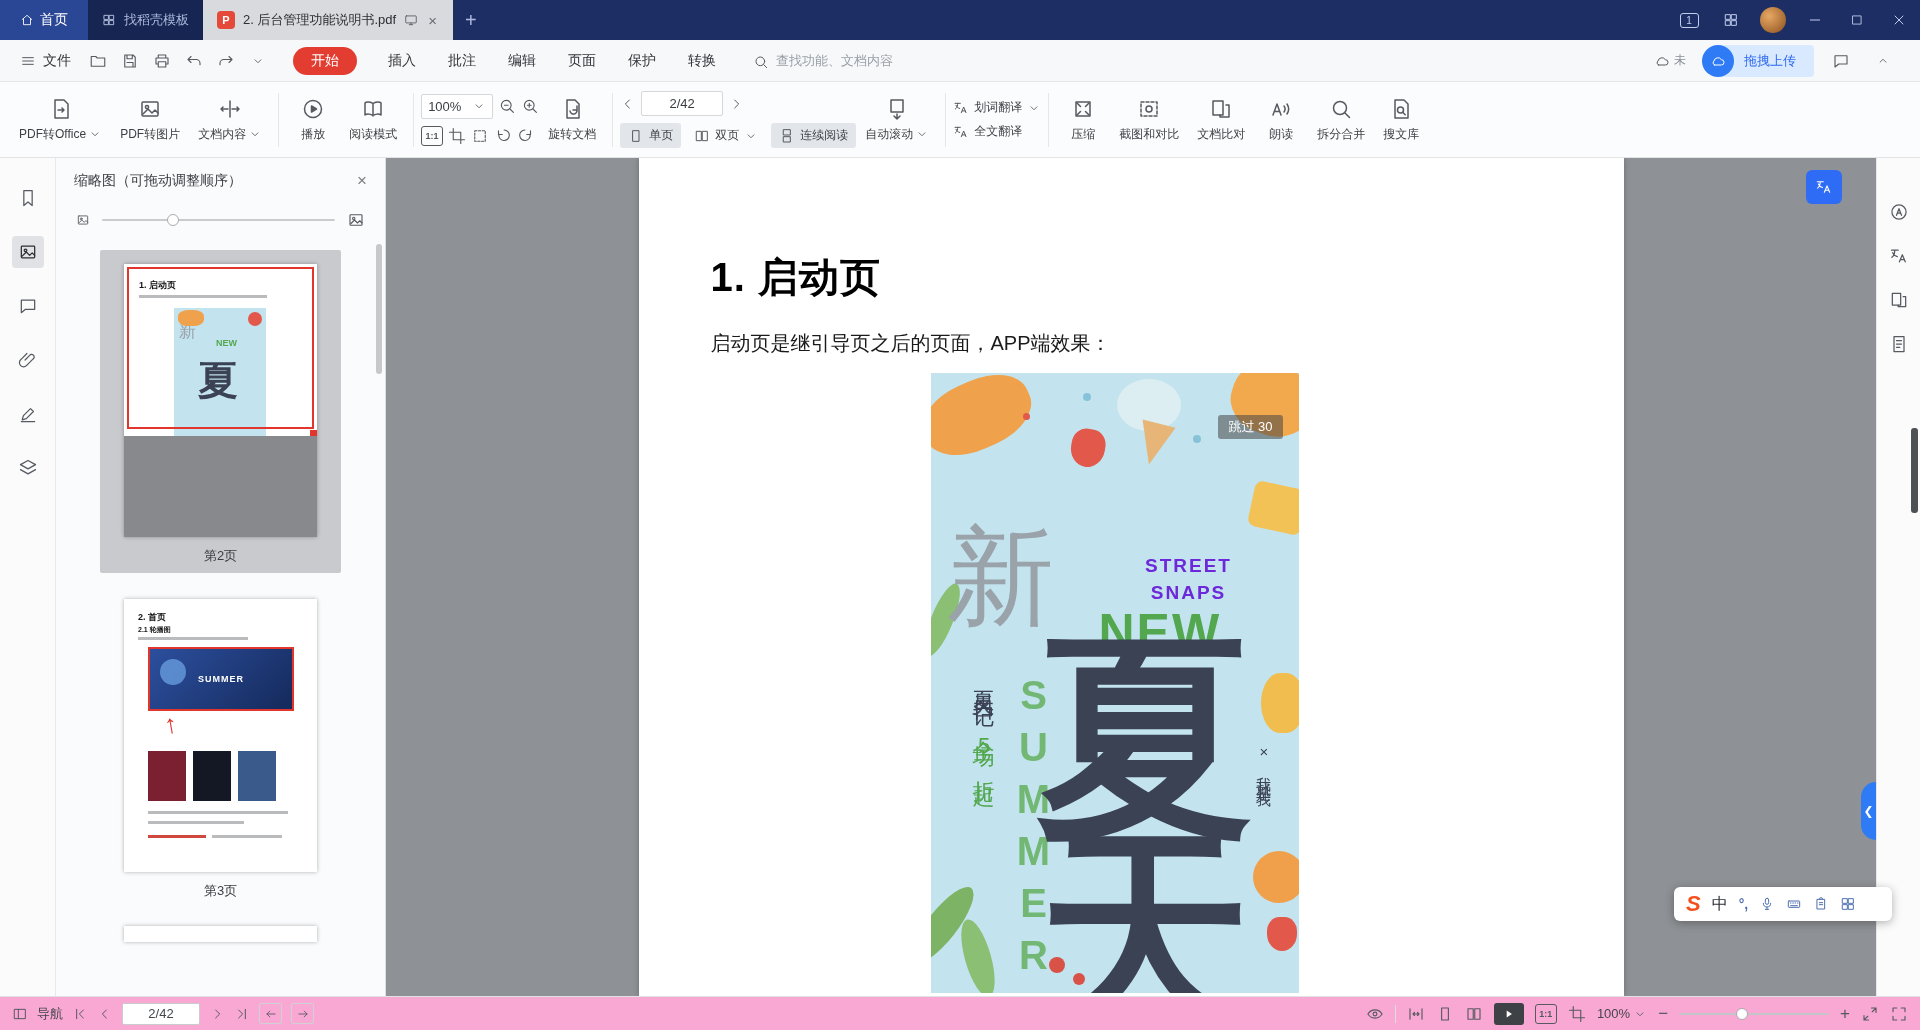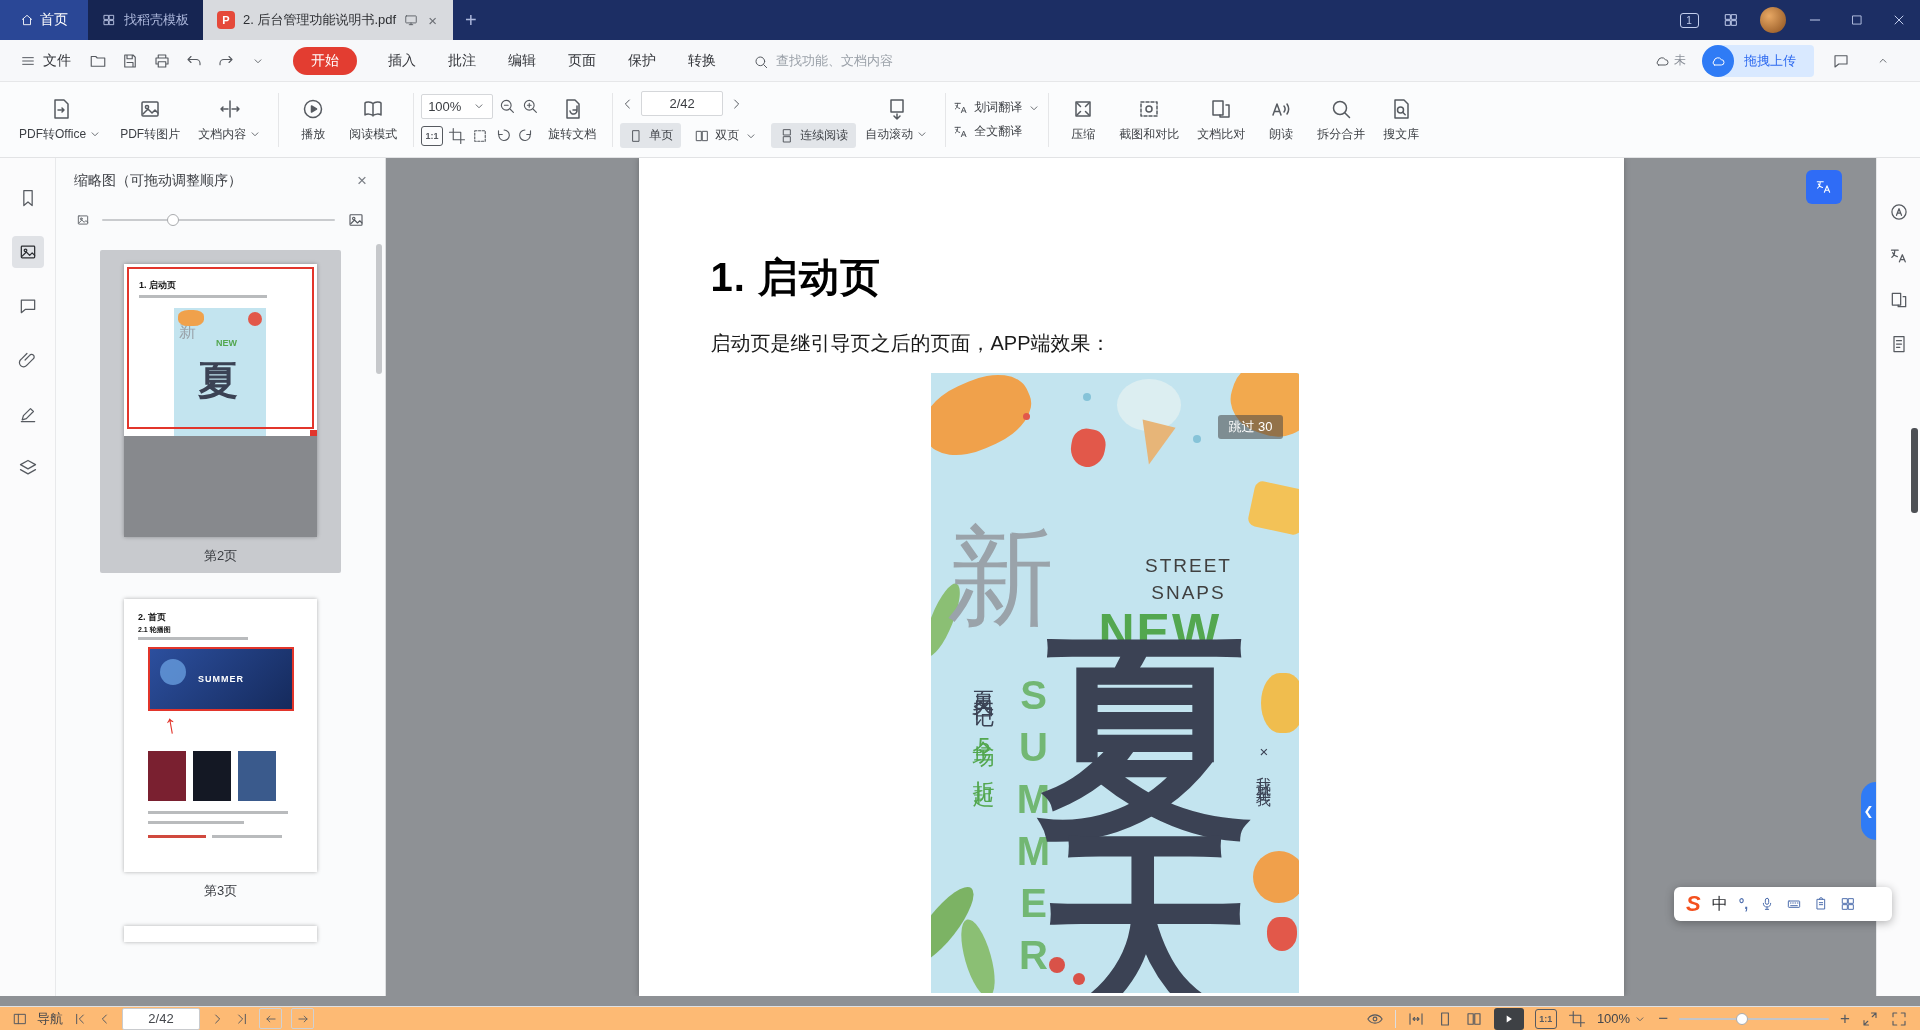--- a/index.html
+++ b/index.html
@@ -74,37 +74,37 @@
   .mini-posters div{width:38px;height:50px}
   .tp-scroll{position:absolute;right:3px;top:86px;width:6px;height:130px;background:#c6c8cb;border-radius:3px}
   
   .viewer{position:absolute;top:158px;bottom:34px;left:386px;right:44px;background:#8e9195;overflow:hidden}
   .page{width:985px;height:100%;margin:0 auto;background:#fff;position:relative;box-shadow:0 0 6px rgba(0,0,0,.25)}
   .doc-heading{position:absolute;left:72px;top:92px;font-size:40px;font-weight:bold;color:#000;letter-spacing:1px}
   .doc-para{position:absolute;left:72px;top:172px;font-size:20px;color:#1a1a1a}
   .poster{position:absolute;left:292px;top:215px;width:368px;height:620px;background:#c3e4ef;overflow:hidden}
   .skip{position:absolute;right:16px;top:42px;background:rgba(70,70,70,.55);color:#fff;font-size:13px;padding:3px 10px;border-radius:3px}
   .xin{position:absolute;left:16px;top:150px;font-size:108px;line-height:1;color:#9aa3aa;font-weight:500}
-  .street{position:absolute;left:196px;top:180px;width:124px;text-align:center;color:#404040;font-weight:normal;font-size:19px;letter-spacing:2px;line-height:1.4}
+  .street{position:absolute;left:196px;top:180px;width:124px;text-align:center;color:#6d28d9;font-weight:bold;font-size:19px;letter-spacing:2px;line-height:1.4}
   .newen{position:absolute;left:168px;top:234px;font-size:50px;font-weight:bold;color:#53a74f;letter-spacing:2px;line-height:1}
   .vtext{writing-mode:vertical-rl;text-orientation:upright}
   .diary-col{position:absolute;left:38px;top:300px;height:300px;font-size:22px;color:#3b4254;letter-spacing:5px}
   .diary-col .sale{color:#53a74f}
   .summer{position:absolute;left:80px;top:300px;height:320px;writing-mode:vertical-lr;text-orientation:upright;font-size:40px;font-weight:bold;color:#6cb469;letter-spacing:8px;opacity:.92}
   .xia{position:absolute;left:106px;top:256px;font-size:218px;line-height:1;font-weight:800;color:#3b4254}
   .tian{position:absolute;left:106px;top:452px;font-size:218px;line-height:1;font-weight:800;color:#3b4254}
   .slogan{position:absolute;right:26px;top:370px;font-size:15px;color:#3b4254;letter-spacing:5px}
   .deco{position:absolute}
   .float-badge{position:absolute;right:34px;top:12px;width:36px;height:34px;background:#2f6cf6;border-radius:6px;display:flex;align-items:center;justify-content:center}
   .pull-handle{position:absolute;right:0;top:624px;width:15px;height:58px;background:#2f7bf5;border-radius:29px 0 0 29px;display:flex;align-items:center;justify-content:center;color:#fff;font-size:12px}
   
   .right-strip{position:absolute;top:158px;bottom:34px;right:0;width:44px;background:#fbfbfc;border-left:1px solid #e6e7e9;display:flex;flex-direction:column;align-items:center;padding-top:44px;gap:24px}
   .rs-scroll{position:absolute;right:2px;top:270px;width:7px;height:85px;background:#4d5055;border-radius:3px}
   
-  .statusbar{position:absolute;bottom:0;left:0;right:0;height:24px;background:#fdba74;border-top:1px solid #e0e1e3;display:flex;align-items:center;padding:0 12px;gap:9px;font-size:13px;color:#44474c}
+  .statusbar{position:absolute;bottom:0;left:0;right:0;height:34px;background:#f9a8d4;border-top:1px solid #e0e1e3;display:flex;align-items:center;padding:0 12px;gap:9px;font-size:13px;color:#44474c}
   .sb-group{display:flex;align-items:center;gap:9px}
   .sb-input{width:78px;height:22px;border:1px solid #c9cbce;background:#fff;display:flex;align-items:center;justify-content:center;border-radius:2px}
   .sb-box{width:23px;height:21px;border:1px solid #cfd1d4;border-radius:2px;display:flex;align-items:center;justify-content:center}
   .sb-right{margin-left:auto;display:flex;align-items:center;gap:11px}
   .playbtn{width:30px;height:22px;background:#3e4145;border-radius:3px;display:flex;align-items:center;justify-content:center}
   .sb-slider{width:150px;height:2px;background:#c3c5c8;position:relative;border-radius:1px}
   .sb-slider-thumb{position:absolute;left:38%;top:-5px;width:12px;height:12px;border-radius:50%;background:#fff;border:1px solid #a9abae}
   .sb-sep{width:1px;height:18px;background:#dddee1}
   
   .ime{position:absolute;left:1674px;top:887px;width:218px;height:34px;background:#fff;border-radius:6px;box-shadow:0 2px 10px rgba(0,0,0,.3);display:flex;align-items:center;gap:11px;padding:0 12px}

